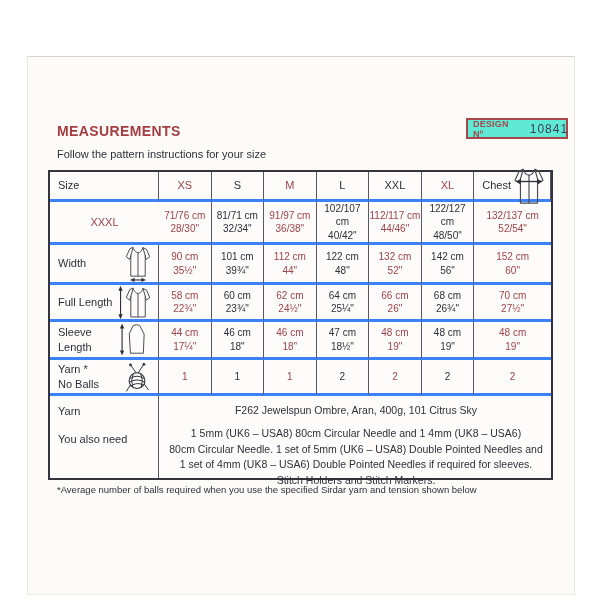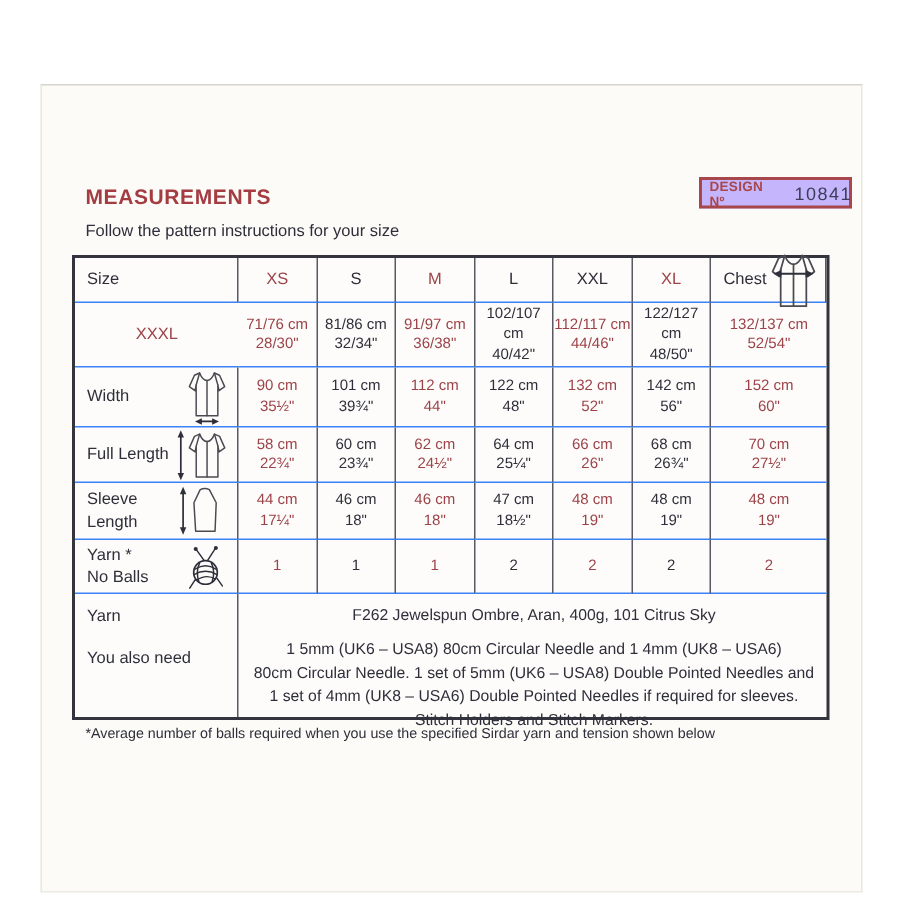--- a/index.html
+++ b/index.html
@@ -12,35 +12,35 @@
     background:#fcfbf8;
     border-top:1px solid #d6d4cc;border-left:1px solid #e9e7e0;
     border-right:1px solid #e9e7e0;border-bottom:1px solid #edebe4;
   }
   .title{
     position:absolute;left:57px;top:123px;font-size:14px;font-weight:bold;
     letter-spacing:.4px;color:#a43d42;
   }
   .design-box{
     position:absolute;left:466px;top:118px;width:102px;height:21px;
-    border:2px solid #a8474b;box-sizing:border-box;background:#c4b5fd;
+    border:2px solid #a8474b;box-sizing:border-box;background:#5eead4;
     display:flex;align-items:center;justify-content:space-between;padding:0 5px;
   }
   .design-label{font-size:9px;font-weight:bold;color:#a8474b;letter-spacing:.2px;}
   .design-number{font-size:12px;color:#3c3d5a;letter-spacing:1px;margin-left:21px;}
   .subtitle{position:absolute;left:57px;top:148px;font-size:11px;color:#2e2f3a;}
 
   .tbl{
     position:absolute;left:48px;top:170px;width:505px;box-sizing:border-box;
     display:grid;grid-template-columns:109px repeat(7,1fr);
     grid-template-rows:30px 43px 40px 37px 38px 36px 82px;
     border:2px solid #33343d;background:#fdfcfa;
   }
   .cell{
-    border-right:1px solid #585962;border-bottom:1px solid #3b82f6;
+    border-right:1px solid #585962;border-bottom:3px solid #3b82f6;
     box-sizing:border-box;display:flex;flex-direction:column;
     align-items:center;justify-content:center;text-align:center;
     font-size:10px;line-height:1.35;
   }
   .nr{border-right:none;}
   .nb{border-bottom:none;}
   .hdr{font-size:11px;}
   .lbl{
     flex-direction:row;justify-content:space-between;text-align:left;
     font-size:11px;padding:0 3px 0 8px;
@@ -104,21 +104,21 @@
       </svg>
     </span>
   </div>
 
   <div class="cell hdr c-red nr">XXXL</div>
   <div class="cell c-red">
       <span>71/76 cm</span>
       <span>28/30"</span>
     </div>
   <div class="cell c-dark">
-      <span>81/86 cm</span>
+      <span>81/71 cm</span>
       <span>32/34"</span>
     </div>
   <div class="cell c-red">
       <span>91/97 cm</span>
       <span>36/38"</span>
     </div>
   <div class="cell c-dark">
       <span>102/107 cm</span>
       <span>40/42"</span>
     </div>

